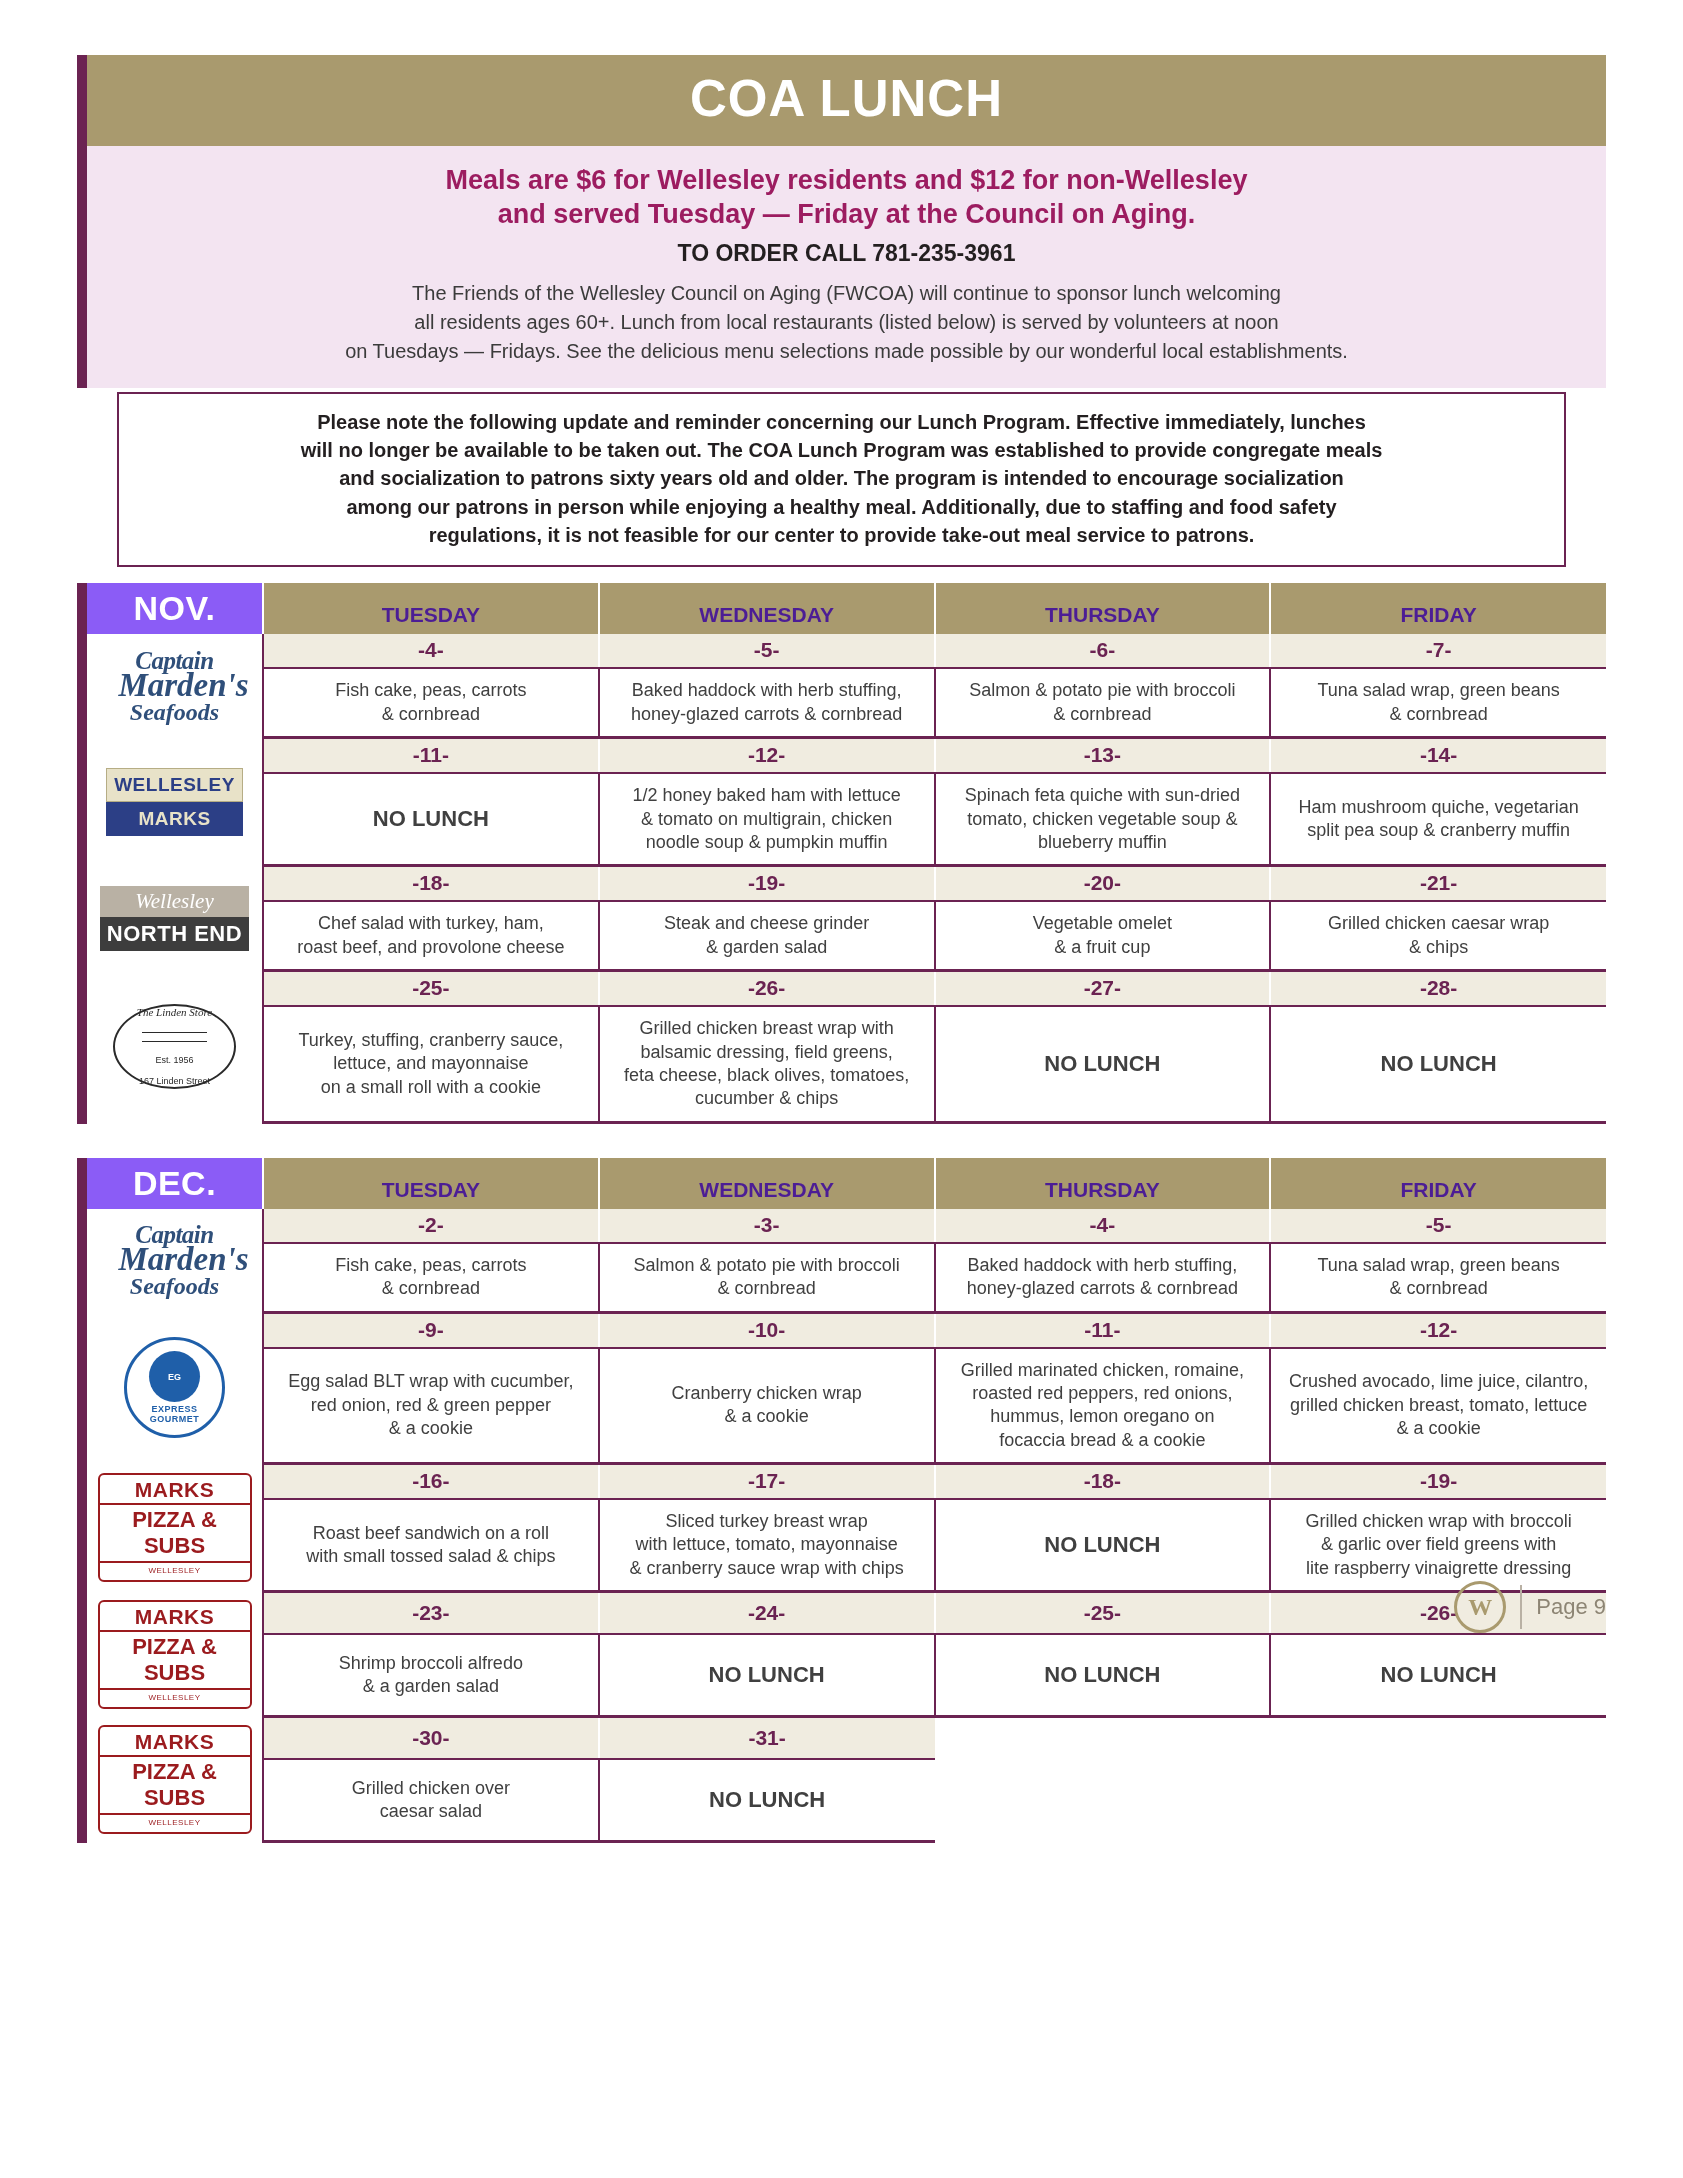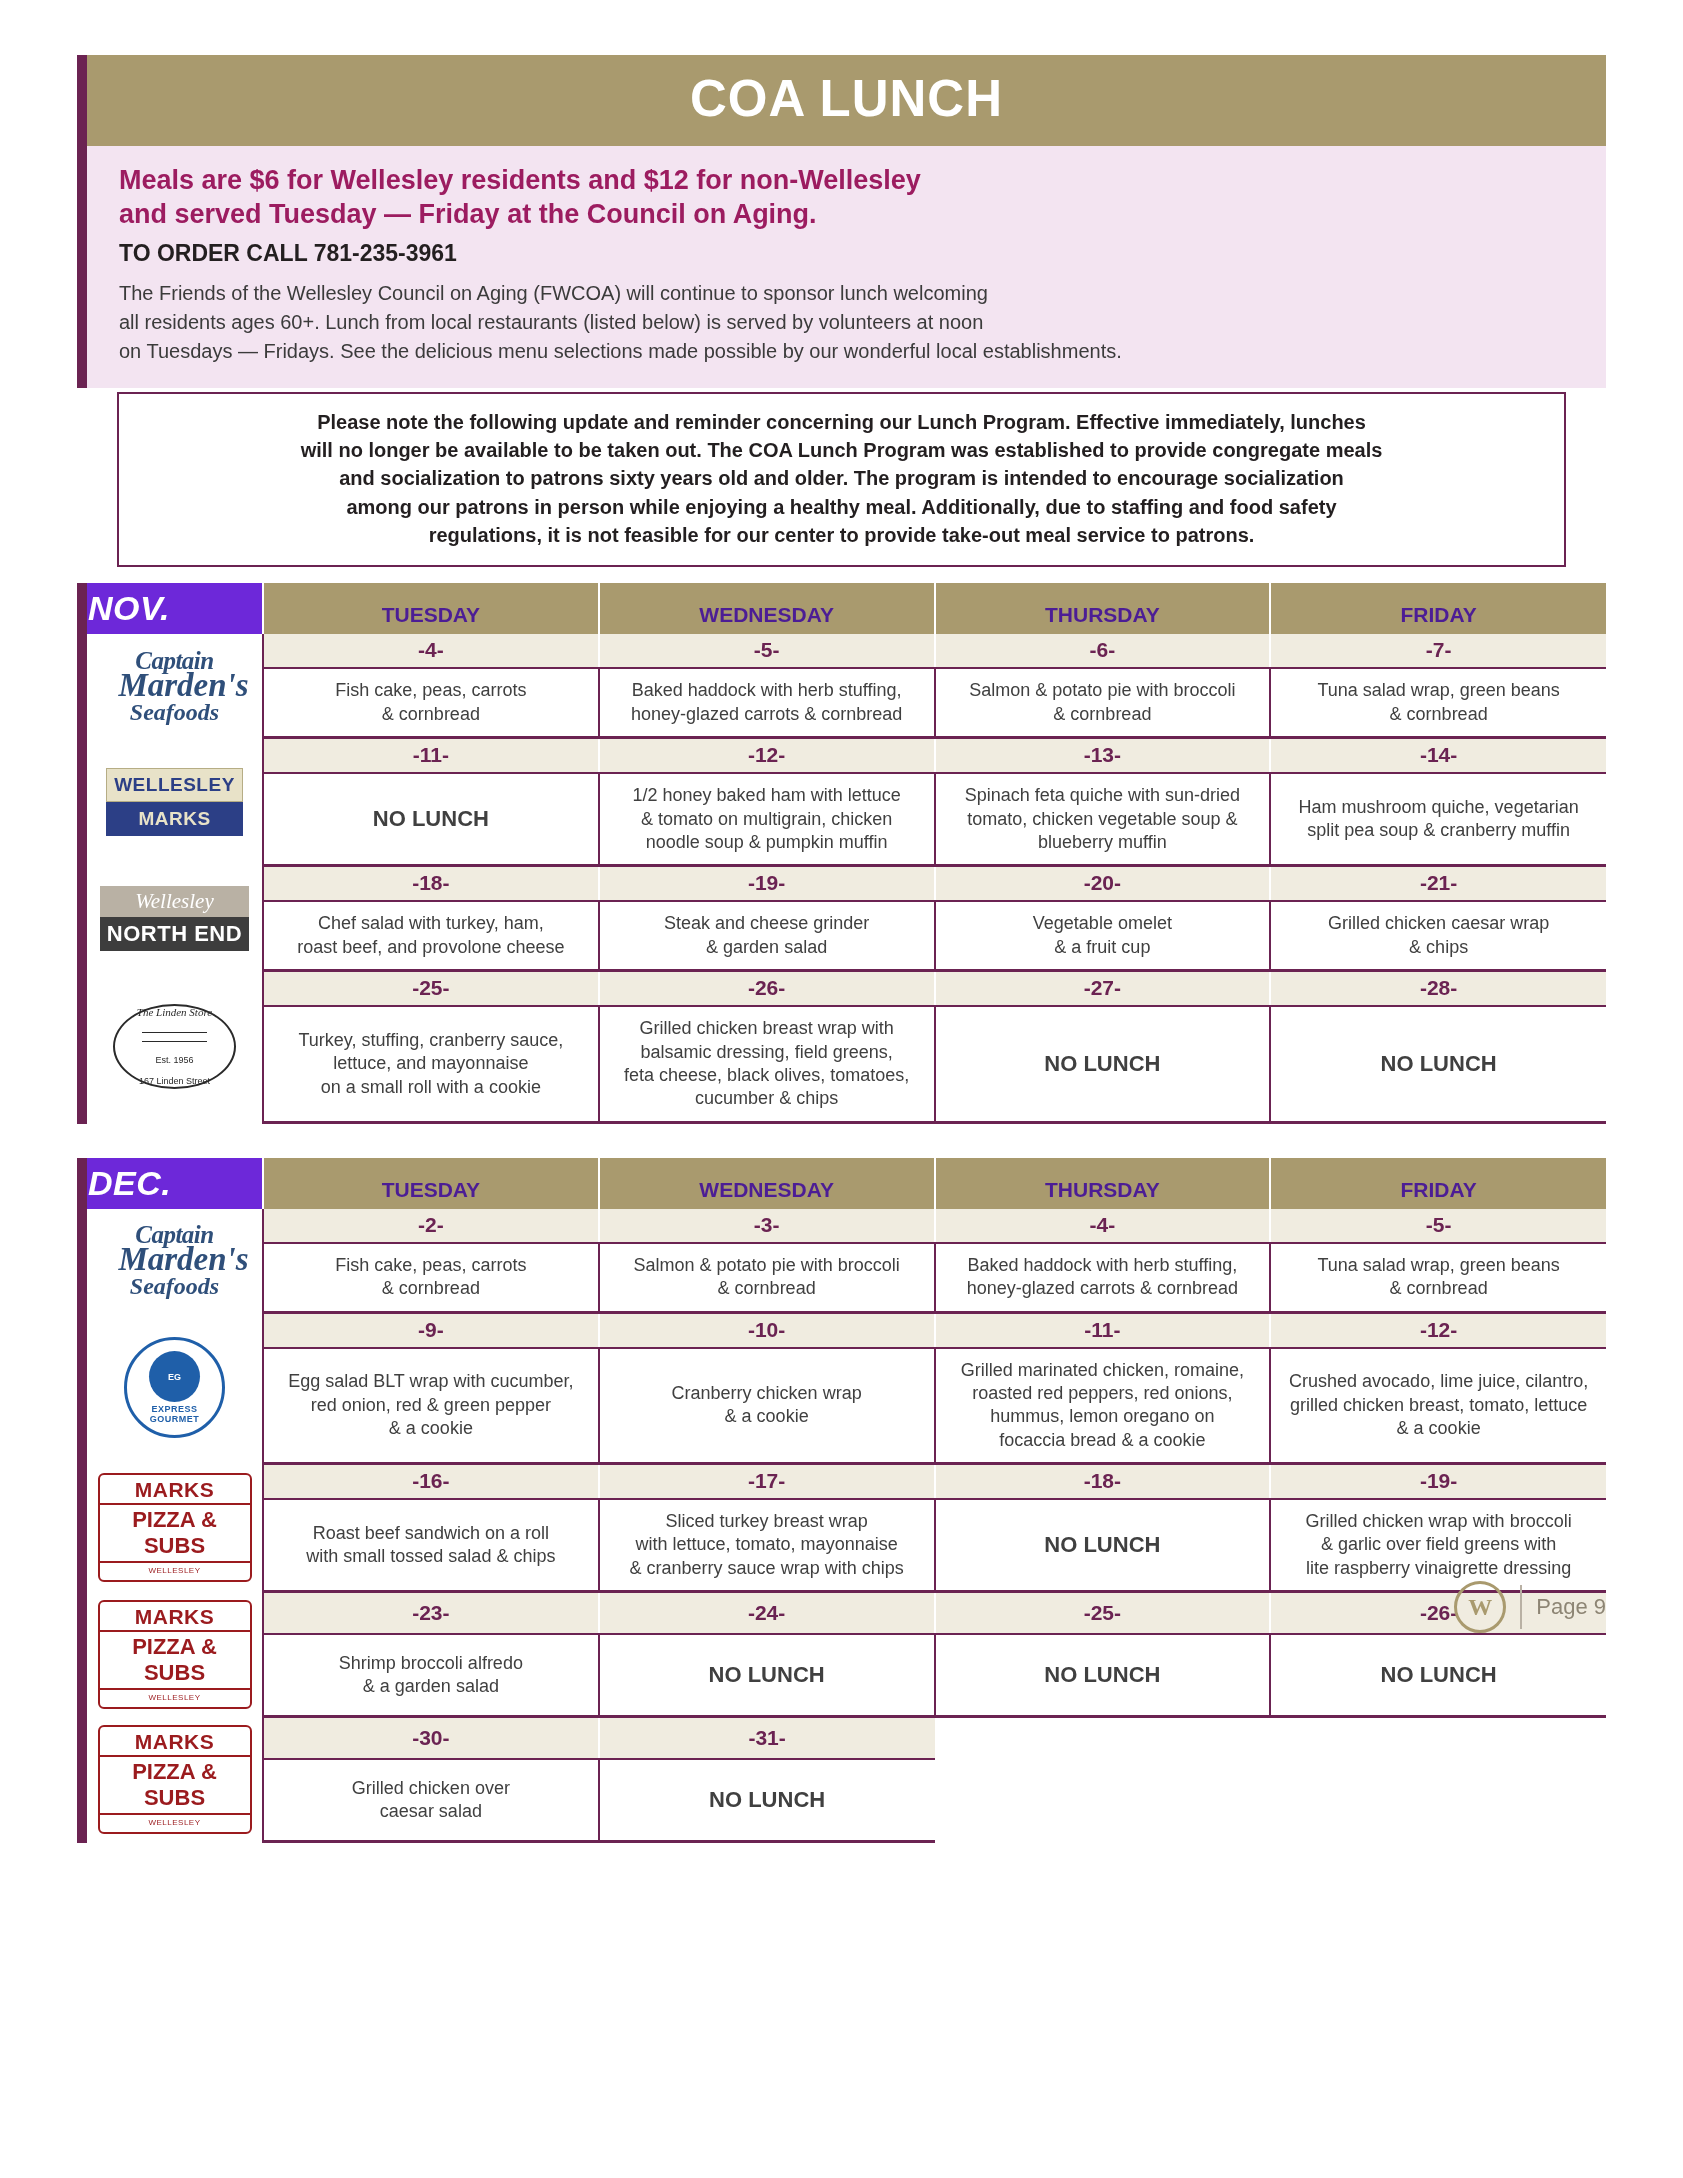--- a/index.html
+++ b/index.html
@@ -19,21 +19,22 @@
     text-align:center;
     padding:18px 0 22px 0;
     border-left:10px solid #6b2352;
   }
   .header-band .title{
     font-size:51px;font-weight:bold;letter-spacing:1px;line-height:1;
   }
   .intro{
     background:#f3e4f1;
     border-left:10px solid #6b2352;
-    padding:18px 40px 22px 32px;
+    padding:18px 40px 22px 40px;
+    text-align:center;
   }
   .intro .lead{
     color:#9c1c60;
     font-size:27px;
     font-weight:bold;
     line-height:1.25;
   }
   .intro .order{
     color:#231f20;
     font-size:23px;
@@ -67,22 +68,22 @@
     font-size:24px;
     font-weight:bold;
     color:#231f20;
   }
 
   
   .cal{margin-top:16px;border-left:10px solid #6b2352;}
   .cal table{border-collapse:collapse;width:100%;table-layout:fixed;}
   .cal col.logo{width:176px;}
   .monthcell{
-    background:#6d28d9;color:#ffffff;font-size:34px;font-weight:bold;
-    text-align:left;vertical-align:middle;letter-spacing:0.5px;font-style:italic;
+    background:#8b5cf6;color:#ffffff;font-size:34px;font-weight:bold;
+    text-align:center;vertical-align:middle;letter-spacing:0.5px;
   }
   .dayhead{
     background:#a99a6e;color:#4c1d95;font-size:21px;font-weight:bold;
     text-align:center;padding:20px 0 7px 0;border-left:2px solid #ffffff;
   }
   .datecell{
     background:#f0ece0;color:#6b2352;font-weight:bold;font-size:21px;
     text-align:center;padding:4px 0 5px 0;
     border-left:2px solid #ffffff;border-bottom:2px solid #6b2352;
   }

